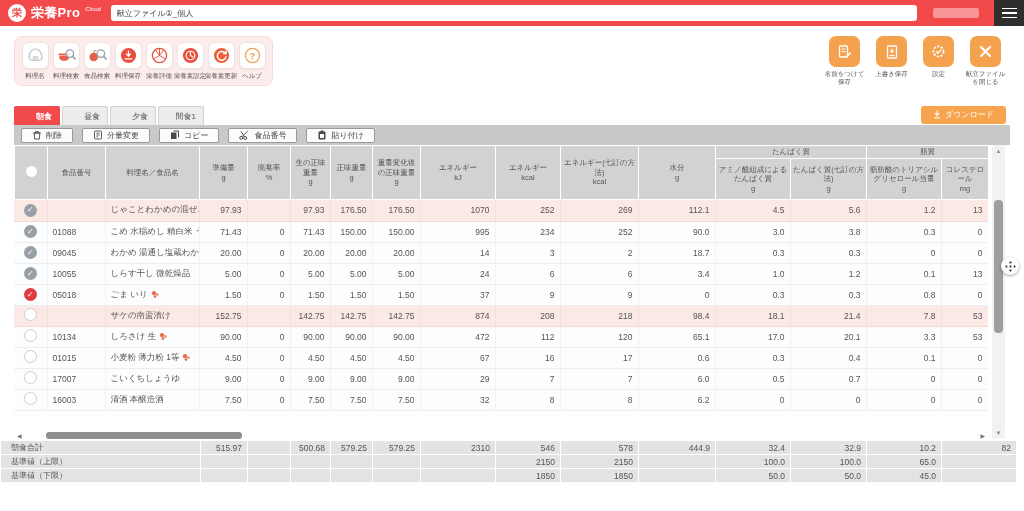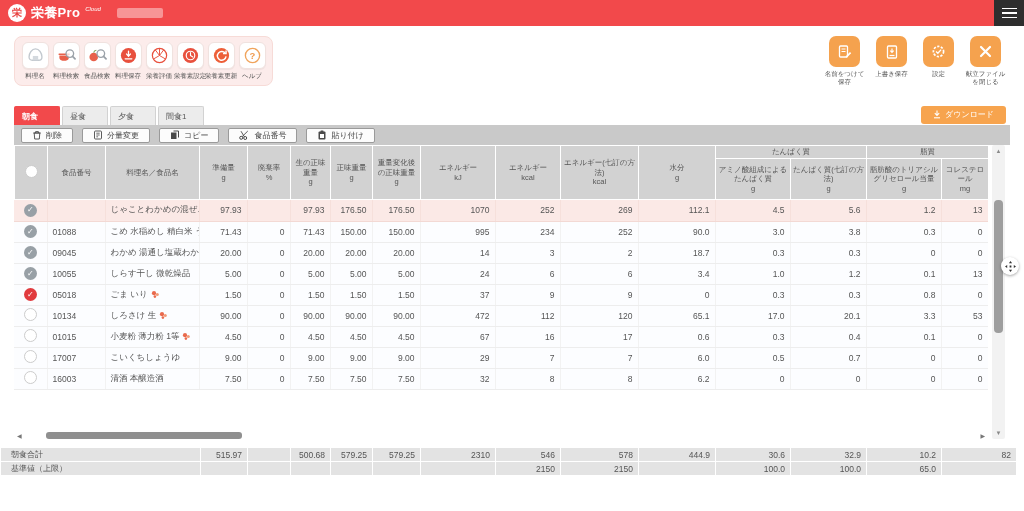--- a/index.html
+++ b/index.html
@@ -21,21 +21,21 @@
 .tool-item{width:30px;display:flex;flex-direction:column;align-items:center;cursor:pointer}
 .tool-tile{width:27px;height:27px;background:#fff;border:1px solid #f0e2df;border-radius:6px;display:flex;align-items:center;justify-content:center;box-shadow:0 1px 1px rgba(0,0,0,.05)}
 .tool-label{font-size:6.5px;color:#555;margin-top:3px;white-space:nowrap}
 .file-tools{display:flex;gap:2px}
 .ftool{width:45px;display:flex;flex-direction:column;align-items:center;cursor:pointer}
 .ftile{width:31px;height:31px;background:#f5a24e;border-radius:7px;display:flex;align-items:center;justify-content:center}
 .ftool-label{font-size:6.5px;color:#555;margin-top:3px;text-align:center;line-height:1.3}
 
 .tabs-row{display:flex;justify-content:space-between;align-items:flex-end;padding:8px 18px 0 14px}
 .tabs{display:flex;gap:2px}
-.tab{min-width:46px;text-align:left;font-size:8px;padding:4px 7px 3px;background:#ececec;color:#555;border:1px solid #d2d2d2;border-bottom:none;border-radius:2px 2px 0 0;cursor:pointer}
+.tab{min-width:46px;text-align:right;font-size:8px;padding:4px 7px 3px;background:#ececec;color:#555;border:1px solid #d2d2d2;border-bottom:none;border-radius:2px 2px 0 0;cursor:pointer}
 .tab.active{background:#f2494b;border-color:#f2494b;color:#fff;font-weight:bold}
 .dl-btn{display:flex;align-items:center;gap:4px;background:#f7a44e;border:none;color:#fff;font-size:8px;padding:3px 12px 4px;border-radius:3px;cursor:pointer;margin-bottom:1px}
 
 .action-bar{margin:0 14px;height:20px;background:#c9c9c9;display:flex;align-items:center;gap:9px;padding:0 7px}
 .act-btn{display:flex;align-items:center;gap:4px;background:#fcfcfc;border:1px solid #9a9a9a;border-radius:2px;color:#444;font-size:8px;height:15px;padding:0 10px;cursor:pointer;white-space:nowrap}
 
 .table-zone{position:relative;margin:0 14px;width:996px}
 .grid{table-layout:fixed;border-collapse:collapse;width:974px;font-size:8.5px;color:#555}
 .grid th{background:#d2d2d2;border:1px solid #fff;font-weight:normal;font-size:7.5px;color:#555;padding:1px 2px;text-align:center;line-height:1.25;vertical-align:middle}
 .grid tr.h1 th.grp{height:13px}
@@ -56,37 +56,38 @@
 
 .vscroll{position:absolute;left:978px;top:0;width:13px;height:294px;background:#f2f2f2;border-radius:2px}
 .vscroll .arr{position:absolute;left:0;width:13px;text-align:center;font-size:6px;color:#8a8a8a;cursor:pointer}
 .varr-up{top:3px}.varr-dn{bottom:3px}
 .vthumb{position:absolute;left:2px;top:55px;width:9px;height:133px;background:#9e9e9e;border-radius:4px;cursor:pointer}
 .hscroll{position:absolute;left:0;top:286px;width:974px;height:9px}
 .hthumb{position:absolute;left:32px;top:1px;width:196px;height:7px;background:#8f8f8f;border-radius:3px;cursor:pointer}
 .hscroll .arr{position:absolute;font-size:6px;color:#777;top:1px;cursor:pointer}
 .harr-l{left:3px}.harr-r{right:3px}
 
-.summary{margin-top:7px}
+.summary{}
 .sum-table{table-layout:fixed;border-collapse:collapse;width:1016px;font-size:8.5px;color:#555}
 .sum-table td{background:#e3e3e3;border:1px solid #fff;height:14px;padding:0 5px;white-space:nowrap;overflow:hidden}
 .sum-table td.num{text-align:right}
 .sum-label{font-size:8px;padding-left:10px !important}
 
 .move-fab{position:absolute;left:1001px;top:257px;width:18px;height:18px;border-radius:50%;background:#fff;box-shadow:0 1px 3px rgba(0,0,0,.35);display:flex;align-items:center;justify-content:center;cursor:pointer}
 </style>
 </head>
 <body>
 
 <header class="topbar">
   <div class="logo">
     <span class="logo-mark">栄</span>
     <span class="logo-name">栄養Pro</span>
     <span class="logo-sup">Cloud</span>
   </div>
+  <input class="file-input" value="献立ファイル①_個人" style="">
   <div class="hl-pill"></div>
   <div class="hamburger">
       <span></span>
       <span></span>
       <span></span>
     </div>
 </header>
 
 <div class="toolbar-row">
   <div class="tool-panel">
@@ -463,20 +464,38 @@
             <td class="num">1.50</td>
             <td class="num">37</td>
             <td class="num">9</td>
             <td class="num">9</td>
             <td class="num">0</td>
             <td class="num">0.3</td>
             <td class="num">0.3</td>
             <td class="num">0.8</td>
             <td class="num">0</td>
           </tr>
+          <tr class="dish">
+            <td class="chk"><span class="circ un"></span></td>
+            <td class="code"></td>
+            <td class="name"><span>サケの南蛮漬け</span></td>
+            <td class="num">152.75</td>
+            <td class="num"></td>
+            <td class="num">142.75</td>
+            <td class="num">142.75</td>
+            <td class="num">142.75</td>
+            <td class="num">874</td>
+            <td class="num">208</td>
+            <td class="num">218</td>
+            <td class="num">98.4</td>
+            <td class="num">18.1</td>
+            <td class="num">21.4</td>
+            <td class="num">7.8</td>
+            <td class="num">53</td>
+          </tr>
           <tr class="food">
             <td class="chk"><span class="circ un"></span></td>
             <td class="code">10134</td>
             <td class="name"><span>しろさけ 生</span><svg class="allergen" width="9" height="9" viewBox="0 0 9 9">
                 <circle cx="3" cy="3.2" r="2.1" fill="#e96a4d"></circle>
                 <circle cx="6.3" cy="4.5" r="1.5" fill="#f29b76"></circle>
                 <circle cx="3.9" cy="6.6" r="1.3" fill="#e96a4d"></circle>
               </svg></td>
             <td class="num">90.00</td>
             <td class="num">0</td>
@@ -589,41 +608,57 @@
           <td class="sum-label">朝食合計</td>
           <td class="num">515.97</td>
           <td class="num"></td>
           <td class="num">500.68</td>
           <td class="num">579.25</td>
           <td class="num">579.25</td>
           <td class="num">2310</td>
           <td class="num">546</td>
           <td class="num">578</td>
           <td class="num">444.9</td>
-          <td class="num">30.6</td>
+          <td class="num">32.4</td>
           <td class="num">32.9</td>
           <td class="num">10.2</td>
           <td class="num">82</td>
         </tr>
         <tr>
           <td class="sum-label">基準値（上限）</td>
           <td class="num"></td>
           <td class="num"></td>
           <td class="num"></td>
           <td class="num"></td>
           <td class="num"></td>
           <td class="num"></td>
           <td class="num">2150</td>
           <td class="num">2150</td>
           <td class="num"></td>
           <td class="num">100.0</td>
           <td class="num">100.0</td>
           <td class="num">65.0</td>
           <td class="num"></td>
         </tr>
+        <tr>
+          <td class="sum-label">基準値（下限）</td>
+          <td class="num"></td>
+          <td class="num"></td>
+          <td class="num"></td>
+          <td class="num"></td>
+          <td class="num"></td>
+          <td class="num"></td>
+          <td class="num">1850</td>
+          <td class="num">1850</td>
+          <td class="num"></td>
+          <td class="num">50.0</td>
+          <td class="num">50.0</td>
+          <td class="num">45.0</td>
+          <td class="num"></td>
+        </tr>
       </tbody>
   </table>
 </div>
 
 <div class="move-fab">
   <svg width="11" height="11" viewBox="0 0 11 11">
       <path d="M5.5 0l1.6 2.2H3.9zM5.5 11L7.1 8.8H3.9zM0 5.5l2.2-1.6v3.2zM11 5.5L8.8 3.9v3.2zM4.6 4.6h1.8v1.8H4.6z" fill="#333"></path>
     </svg>
 </div>
 

